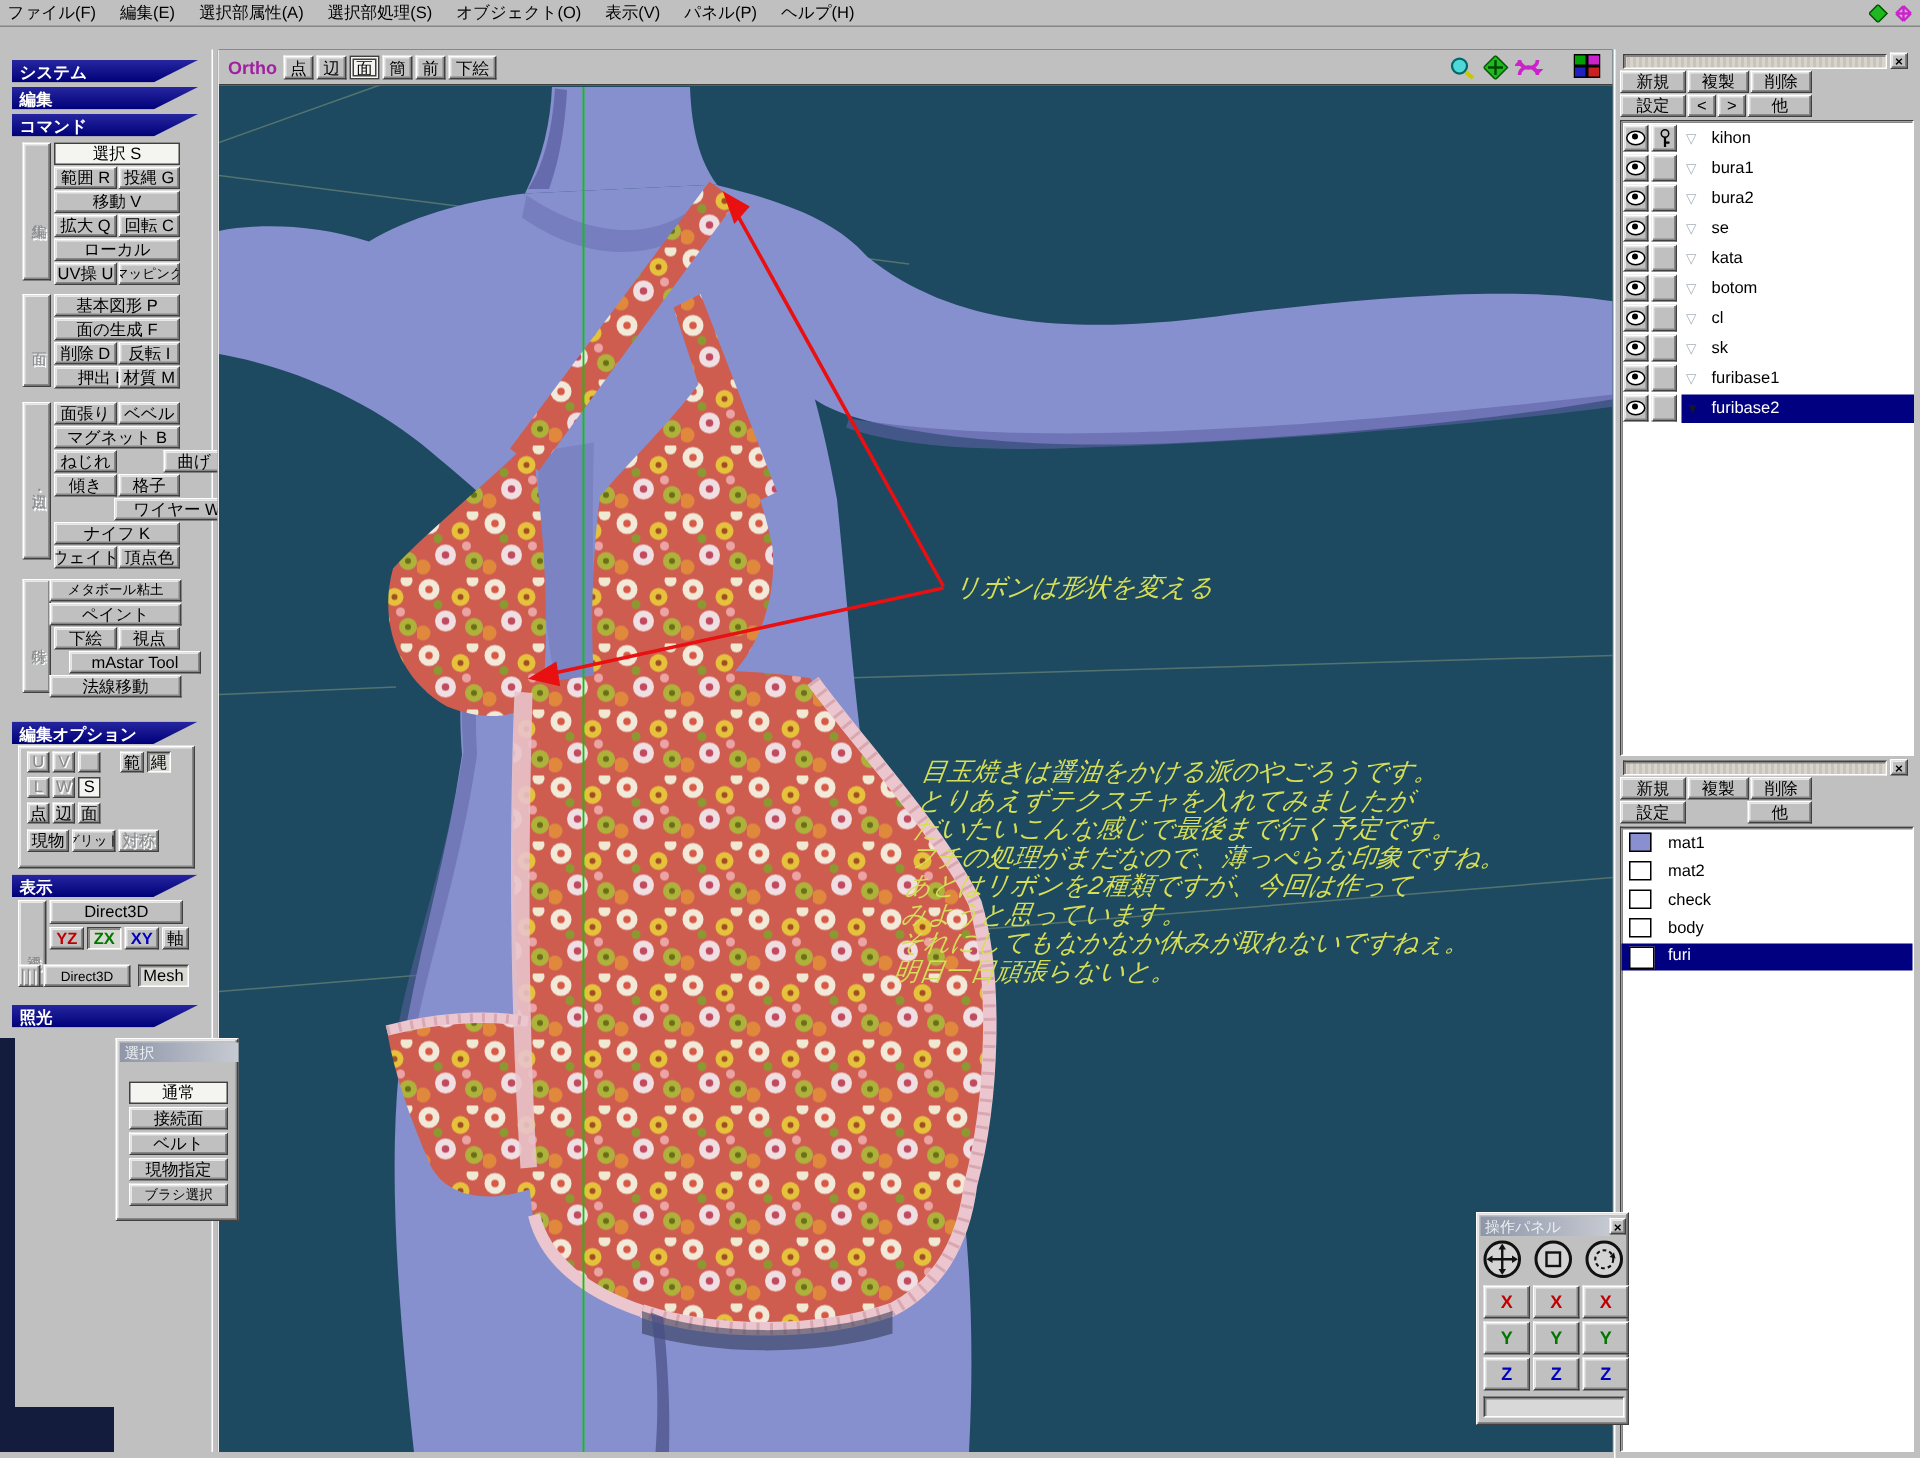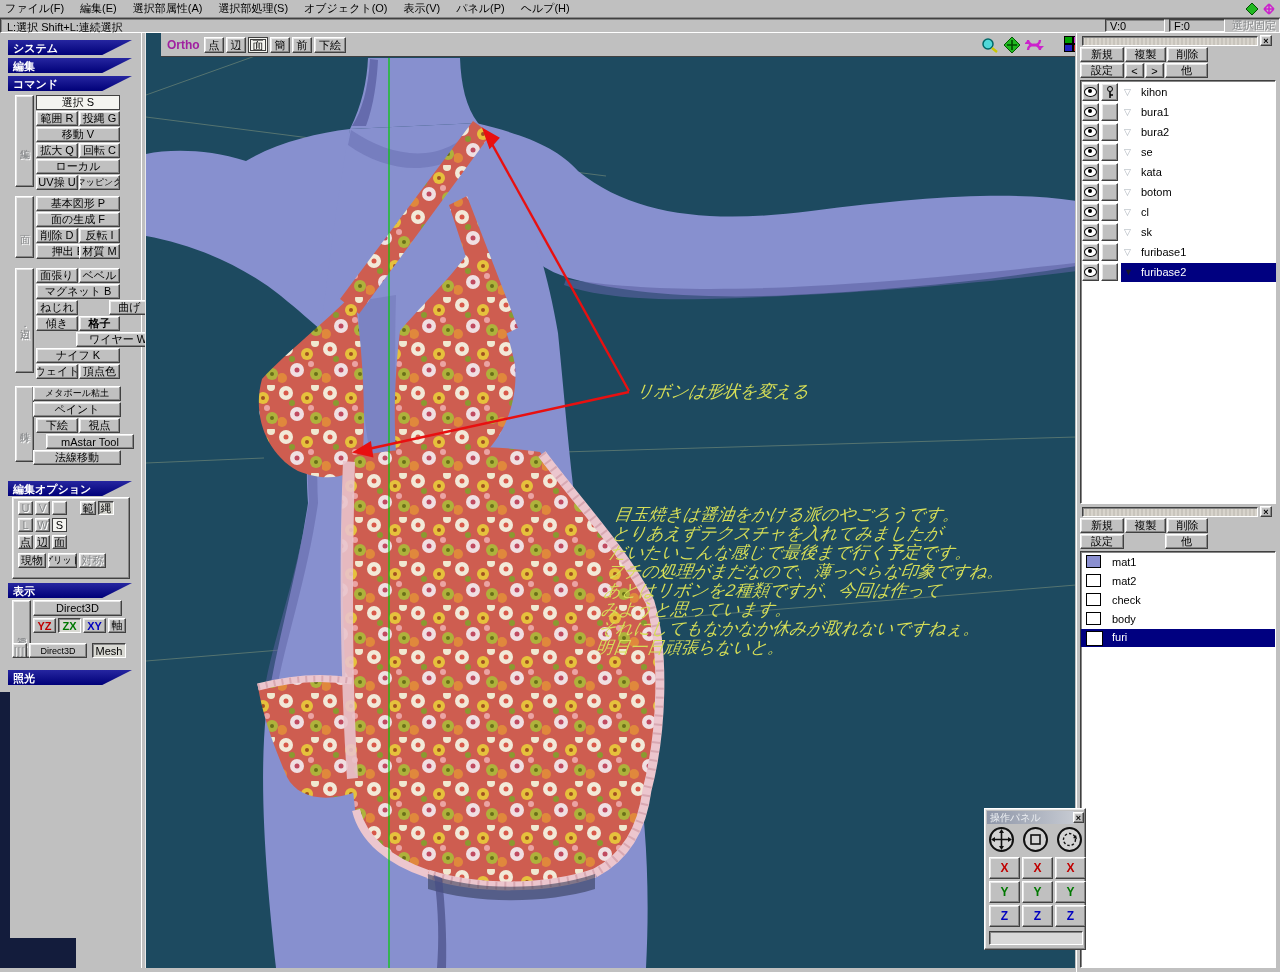--- a/index.html
+++ b/index.html
@@ -46,26 +46,20 @@
     <span>オブジェクト(O)</span>
     <span>表示(V)</span>
     <span>パネル(P)</span>
     <span>ヘルプ(H)</span>
   </div>
   <svg class="abs" style="left:1246px;top:3px" width="30" height="12">
     <polygon points="6,0 12,6 6,12 0,6" fill="#20b820" stroke="#005000"></polygon>
     <path d="M18,6 L28,6 M23,1 L23,11 M18,6 l3,-3 M18,6 l3,3 M28,6 l-3,-3 M28,6 l-3,3 M23,1 l-3,3 M23,1 l3,3 M23,11 l-3,-3 M23,11 l3,-3" stroke="#cc22cc" stroke-width="1.6" fill="none"></path>
   </svg>
 
-  <div class="abs s" style="left:0;top:18px;width:1280px;height:15px;">
-    <span class="abs" style="left:6px;top:1px;">L:選択  Shift+L:連続選択</span>
-    <span class="abs s btn" style="left:1104px;top:0px;width:60px;height:13px;justify-content:flex-start;padding-left:4px;">V:0</span>
-    <span class="abs s btn" style="left:1168px;top:0px;width:56px;height:13px;justify-content:flex-start;padding-left:4px;">F:0</span>
-    <span class="abs btn dis" style="left:1228px;top:0px;width:50px;height:13px;">選択固定</span>
-  </div>
 
   <div class="abs" style="left:0;top:33px;width:142px;height:939px;background:#c0c0c0;border-right:1px solid #fff;"></div>
 
   <div class="abs hdr" style="left:8px;top:40px;width:124px;">システム</div>
   <div class="abs hdr" style="left:8px;top:58px;width:124px;">編集</div>
   <div class="abs hdr" style="left:8px;top:76px;width:124px;">コマンド</div>
 
   <div class="abs r vtab" style="left:15px;top:95px;width:19px;height:92px;">編集</div>
   <div class="abs btn act" style="left:36px;top:95px;width:84px;height:15px;">選択 S</div>
   <div class="abs btn r" style="left:36px;top:111px;width:42px;height:15px;">範囲 R</div>
@@ -85,21 +79,21 @@
   <div class="abs btn r" style="left:36px;top:244px;width:64px;height:15px;">押出 E</div>
   <div class="abs btn r" style="left:79px;top:244px;width:41px;height:15px;">材質 M</div>
 
   <div class="abs r vtab" style="left:15px;top:268px;width:19px;height:105px;">辺・点</div>
   <div class="abs btn r" style="left:36px;top:268px;width:42px;height:15px;">面張り</div>
   <div class="abs btn r" style="left:79px;top:268px;width:41px;height:15px;">ベベル</div>
   <div class="abs btn r" style="left:36px;top:284px;width:84px;height:15px;">マグネット B</div>
   <div class="abs btn r" style="left:36px;top:300px;width:42px;height:15px;">ねじれ</div>
   <div class="abs btn r" style="left:79px;top:300px;width:41px;height:15px;margin-left:30px;">曲げ</div>
   <div class="abs btn r" style="left:36px;top:316px;width:42px;height:15px;">傾き</div>
-  <div class="abs btn r" style="left:79px;top:316px;width:41px;height:15px;font-weight:bold;">格子</div>
+  <div class="abs btn r" style="left:79px;top:316px;width:41px;height:15px;">格子</div>
   <div class="abs btn r" style="left:36px;top:332px;width:84px;height:15px;margin-left:40px;">ワイヤー W</div>
   <div class="abs btn r" style="left:36px;top:348px;width:84px;height:15px;">ナイフ K</div>
   <div class="abs btn r" style="left:36px;top:364px;width:42px;height:15px;">ウェイト</div>
   <div class="abs btn r" style="left:79px;top:364px;width:41px;height:15px;">頂点色</div>
 
   <div class="abs r vtab" style="left:15px;top:386px;width:19px;height:76px;">特殊</div>
   <div class="abs btn r sm" style="left:33px;top:386px;width:88px;height:15px;">メタボール粘土</div>
   <div class="abs btn r" style="left:33px;top:402px;width:88px;height:15px;">ペイント</div>
   <div class="abs btn r" style="left:36px;top:418px;width:42px;height:15px;">下絵</div>
   <div class="abs btn r" style="left:79px;top:418px;width:41px;height:15px;">視点</div>
@@ -208,21 +202,21 @@
       <line x1="243" y1="25" x2="243" y2="935" stroke="#00cc00" stroke-width="1.2"></line>
 
       <g stroke="#e81010" stroke-width="2.4" fill="#e81010">
         <line x1="483" y1="358" x2="341" y2="102"></line>
         <polygon points="338,97 352,105 344,114"></polygon>
         <line x1="483" y1="359" x2="213" y2="418"></line>
         <polygon points="209,419 224,410 226,423"></polygon>
       </g>
     </svg>
 
-    <div class="abs" style="left:15px;top:0;width:930px;height:24px;background:#c0c0c0;border-bottom:1px solid #404040;z-index:3;">
+    <div class="abs" style="left:0;top:0;width:930px;height:24px;background:#c0c0c0;border-bottom:1px solid #404040;z-index:3;">
       <span class="abs" style="left:6px;top:5px;color:#a020a0;font-weight:bold;font-size:12px;">Ortho</span>
       <div class="abs btn r" style="left:43px;top:4px;width:20px;height:16px;">点</div>
       <div class="abs btn r" style="left:65px;top:4px;width:20px;height:16px;">辺</div>
       <div class="abs btn act" style="left:87px;top:4px;width:20px;height:16px;outline:1px solid #404040;outline-offset:-3px;">面</div>
       <div class="abs btn r" style="left:109px;top:4px;width:20px;height:16px;">簡</div>
       <div class="abs btn r" style="left:131px;top:4px;width:20px;height:16px;">前</div>
       <div class="abs btn r" style="left:153px;top:4px;width:32px;height:16px;">下絵</div>
       <svg class="abs" style="left:820px;top:4px;" width="18" height="16">
         <circle cx="7" cy="7" r="5" fill="#50d8d8" stroke="#006868" stroke-width="1.5"></circle>
         <line x1="11" y1="11" x2="16" y2="15" stroke="#c8c800" stroke-width="2.5"></line>
@@ -364,20 +358,28 @@
   <span class="abs" style="left:1112px;top:575px;">mat2</span>
   <div class="abs" style="left: 1086px; top: 593px; width: 15px; height: 13px; border: 1px solid rgb(0, 0, 0); background: rgb(255, 255, 255);"></div>
   <span class="abs" style="left:1112px;top:594px;">check</span>
   <div class="abs" style="left: 1086px; top: 612px; width: 15px; height: 13px; border: 1px solid rgb(0, 0, 0); background: rgb(255, 255, 255);"></div>
   <span class="abs" style="left:1112px;top:613px;">body</span>
   <div class="abs sel" style="left:1081px;top:629px;width:194px;height:18px;">
     <div style="position: absolute; left: 5px; top: 2px; width: 15px; height: 13px; border: 1px solid rgb(0, 0, 0); background: rgb(255, 255, 255);"></div>
     <span style="position:absolute;left:31px;top:2px;">furi</span>
   </div>
 
+  <div class="abs r" style="left:77px;top:692px;width:82px;height:122px;z-index:6;">
+    <div class="titlebar" style="position:absolute;left:2px;top:2px;width:76px;height:13px;">選択</div>
+    <div class="abs btn act" style="left:8px;top:28px;width:66px;height:15px;">通常</div>
+    <div class="abs btn r" style="left:8px;top:45px;width:66px;height:15px;">接続面</div>
+    <div class="abs btn r" style="left:8px;top:62px;width:66px;height:15px;">ベルト</div>
+    <div class="abs btn r" style="left:8px;top:79px;width:66px;height:15px;">現物指定</div>
+    <div class="abs btn r sm" style="left:8px;top:96px;width:66px;height:15px;">ブラシ選択</div>
+  </div>
 
   <div class="abs r" style="left:984px;top:808px;width:102px;height:142px;z-index:6;">
     <div class="titlebar" style="position:absolute;left:2px;top:2px;width:84px;height:13px;">操作パネル</div>
     <div class="abs btn r xbtn" style="left:88px;top:3px;width:11px;height:11px;">×</div>
     <div class="abs" style="left:4px;top:18px;width:25px;height:25px;border:2px solid #111;border-radius:50%;background:#d4d4d4;">
       <svg width="21" height="21">
           <path d="M10.5,3 L10.5,18 M3,10.5 L18,10.5" stroke="#111" stroke-width="1.6"></path>
           <polygon points="10.5,0 8,4 13,4" fill="#111"></polygon>
           <polygon points="10.5,21 8,17 13,17" fill="#111"></polygon>
           <polygon points="0,10.5 4,8 4,13" fill="#111"></polygon>

